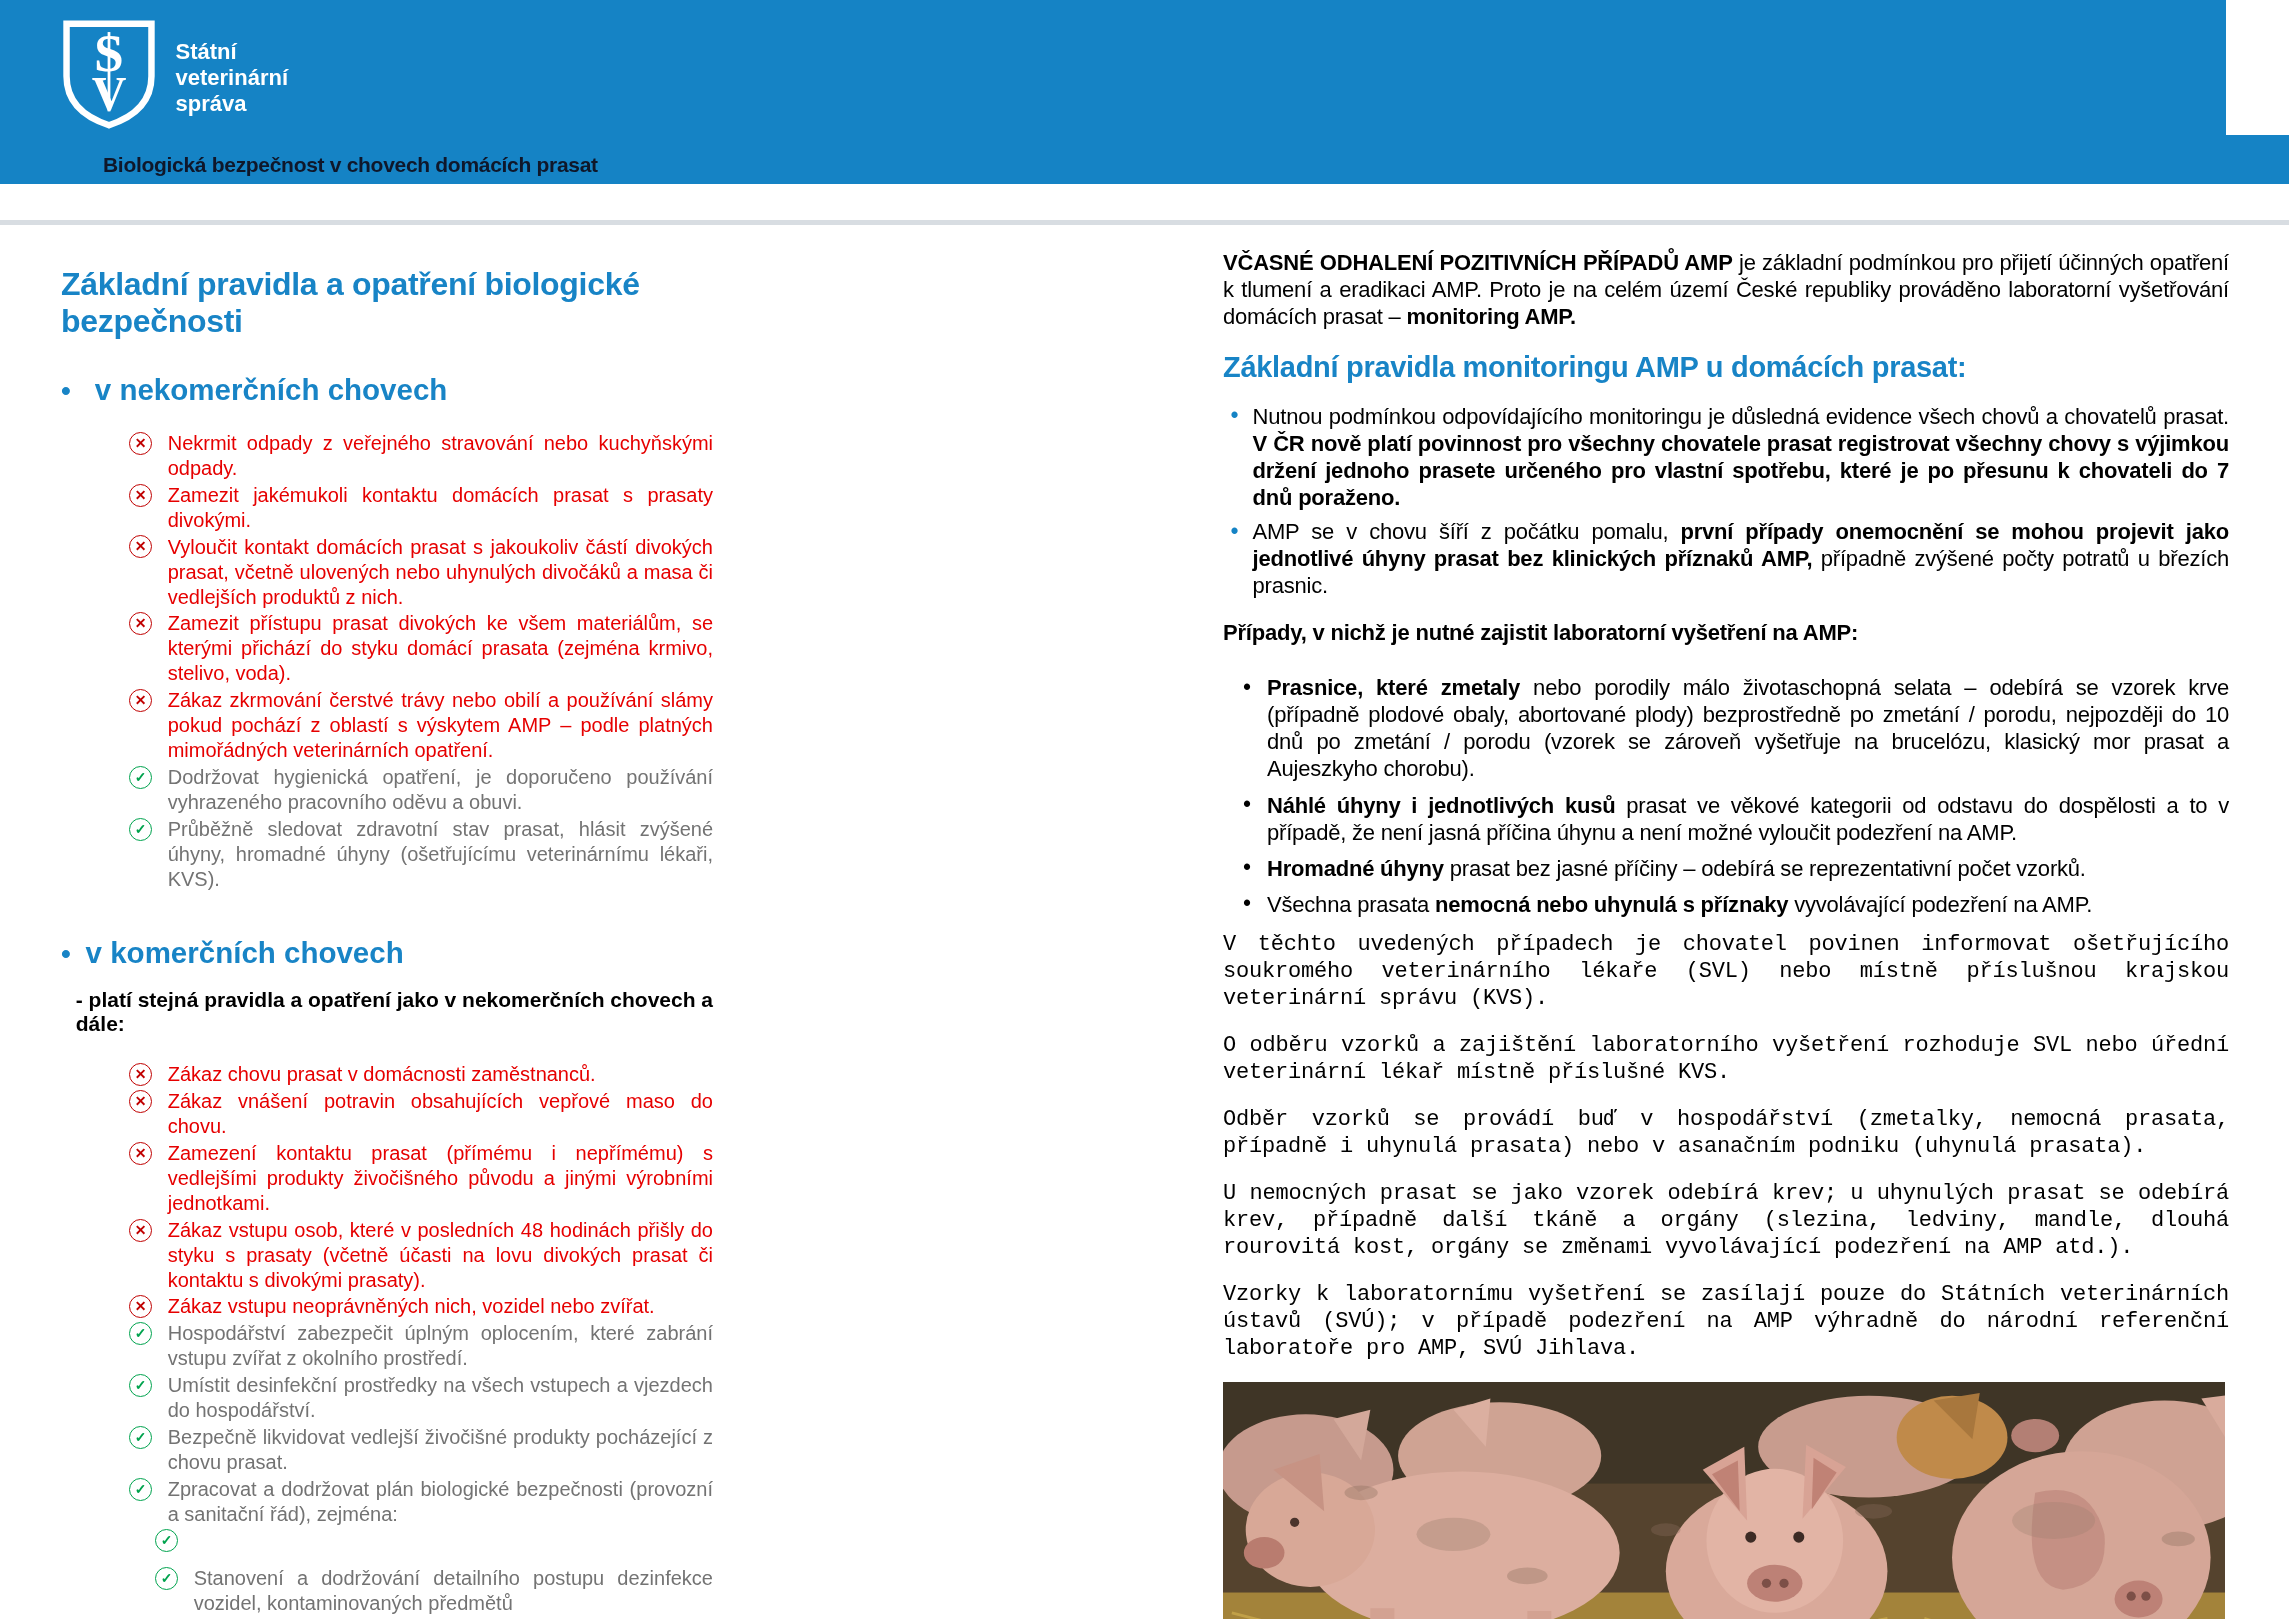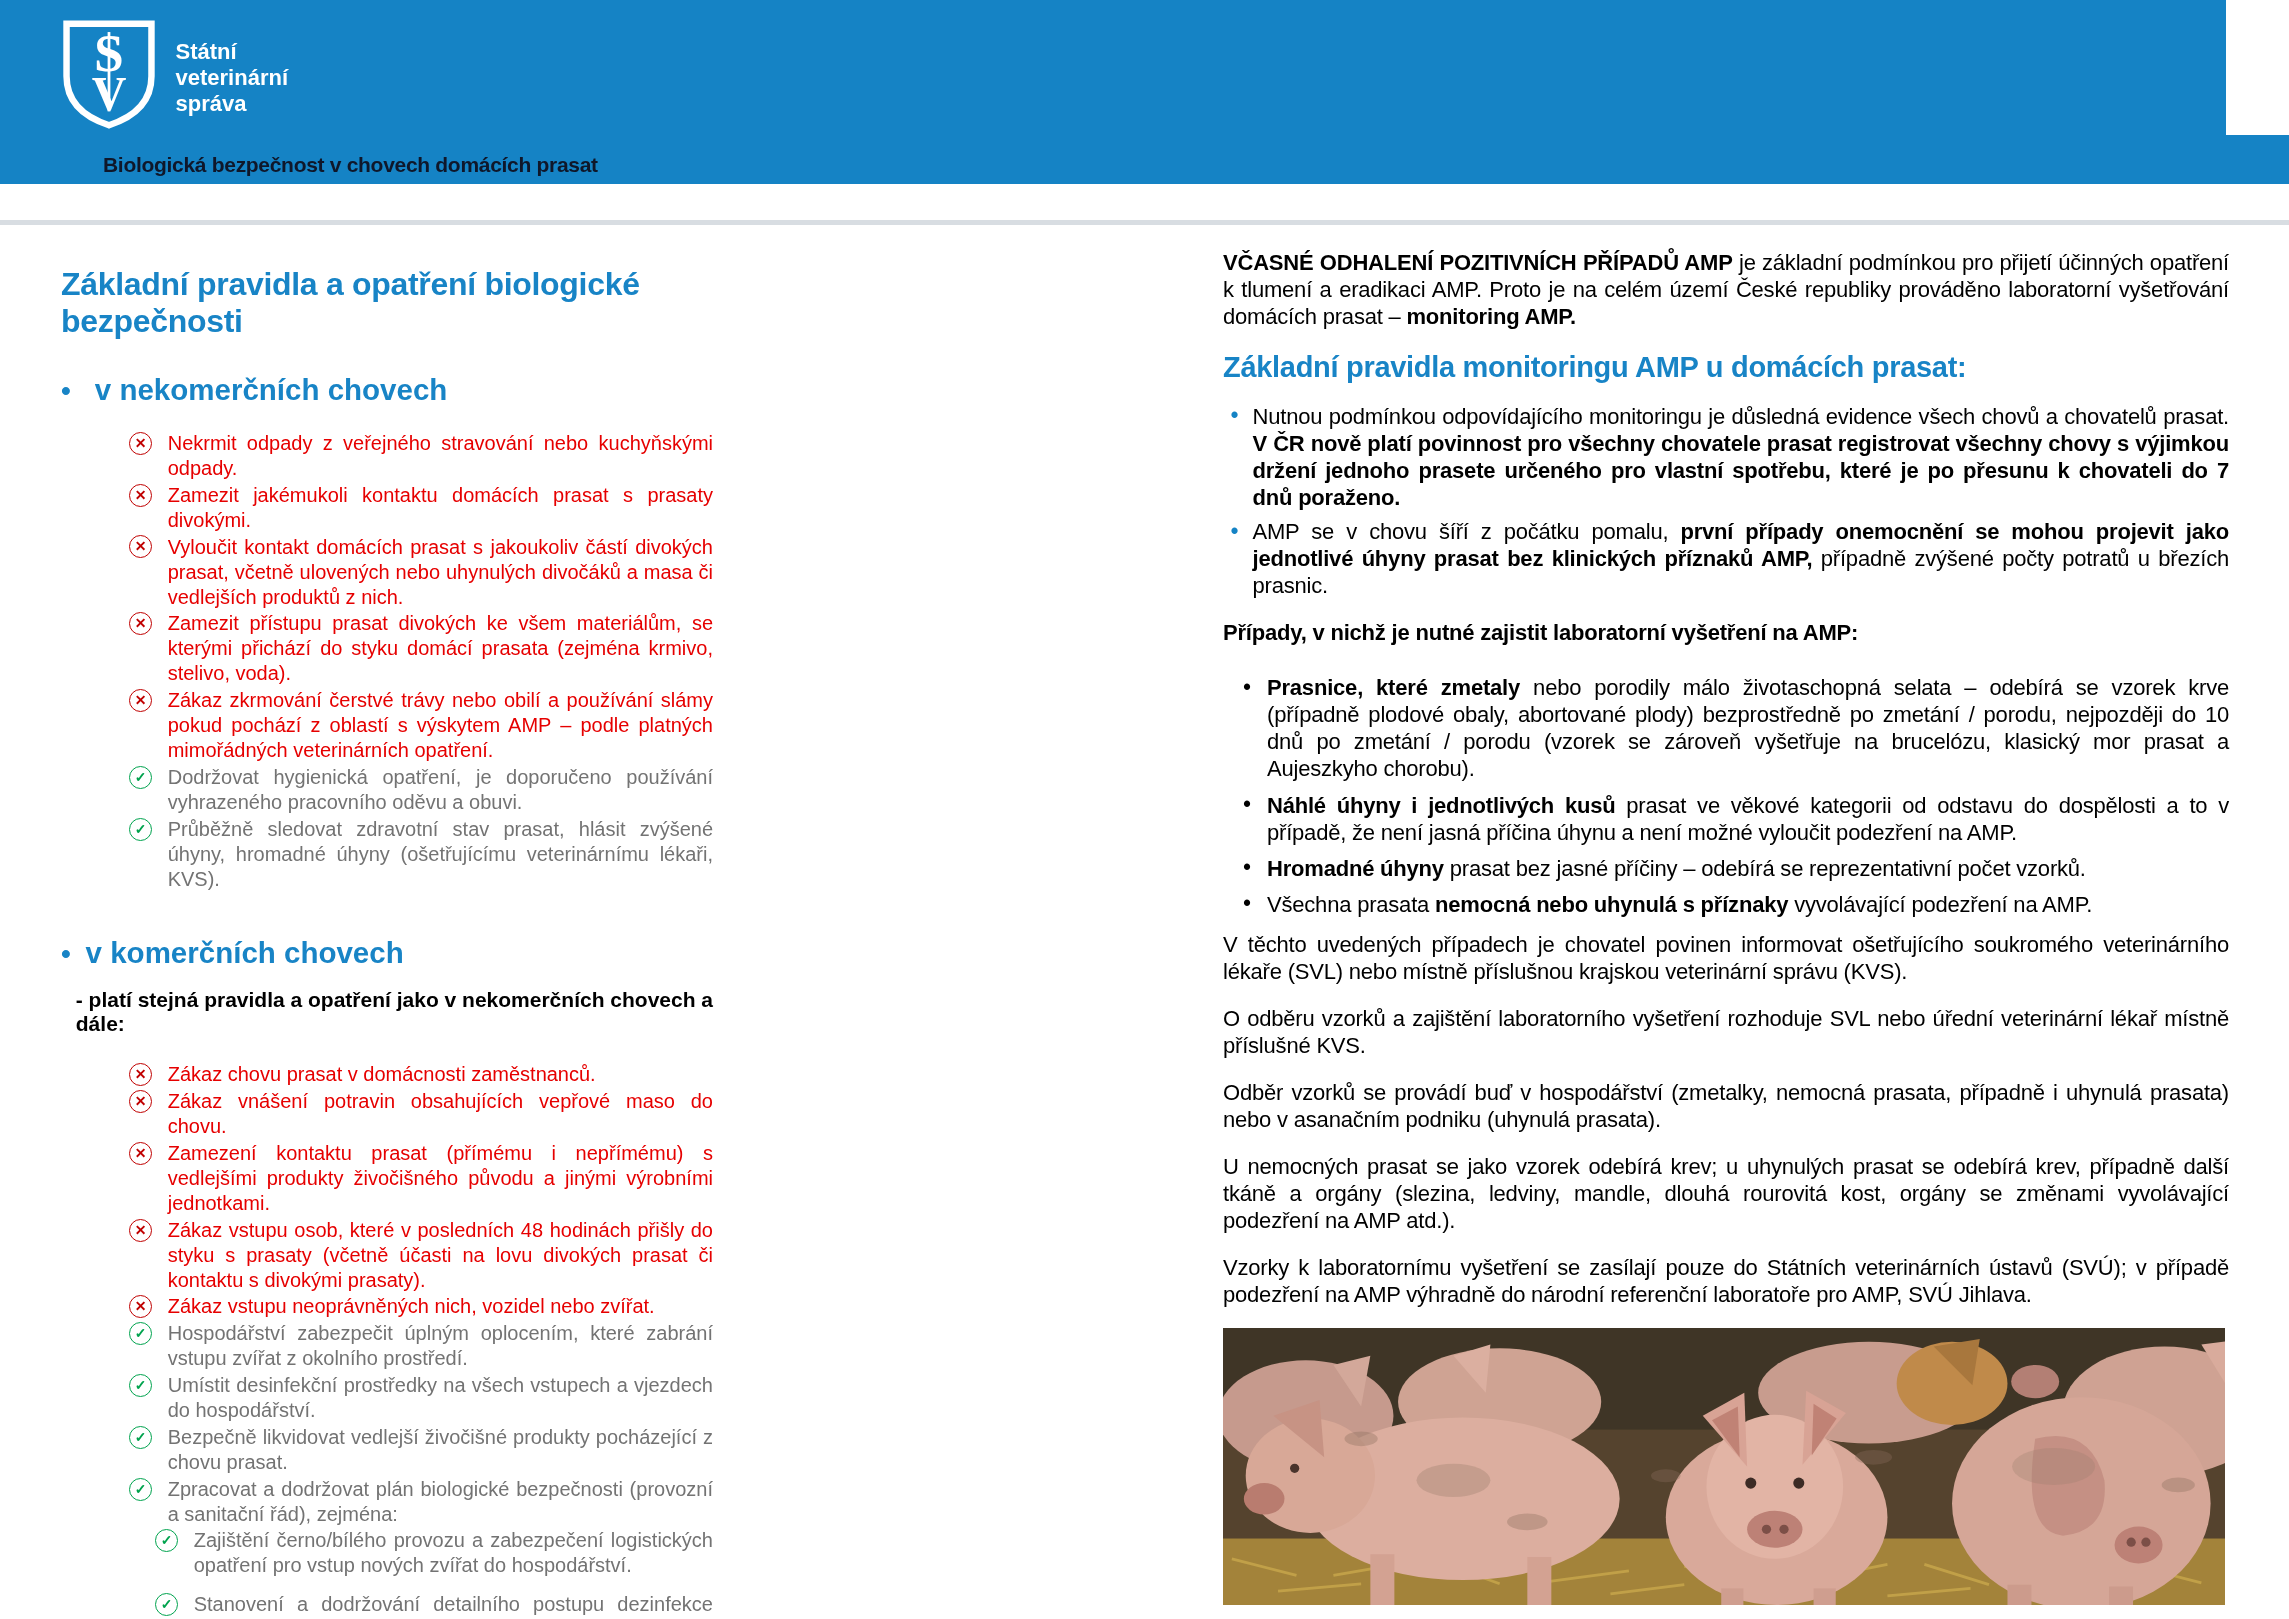--- a/index.html
+++ b/index.html
@@ -50,21 +50,21 @@
   .right-col{position:absolute;left:1223px;top:233px;width:1006px;font-size:22px;line-height:27px;letter-spacing:-0.2px;}
   .right-col .intro{margin:16px 0 24px 0;text-align:justify;}
   .right-col .h-blue{font-size:29px;margin:0 0 22px 0;}
   ul.bul{list-style:none;margin:0 0 13px 0;padding:0;}
   ul.bul li{position:relative;padding-left:29.5px;text-align:justify;margin:0 0 7.4px 0;}
   ul.bul li::before{content:"•";position:absolute;left:7.4px;top:-0.9px;font-size:23px;}
   ul.bul.blue li::before{color:#1583C5;}
   ul.bul.cases li{padding-left:44px;margin:0 0 9.2px 0;}
   ul.bul.cases li::before{left:20px;color:#000;}
   .cases-h{font-weight:bold;font-size:22px;margin:20px 0 28px 0;letter-spacing:-0.2px;}
-  .right-col p.para{margin:0 0 20px 0;text-align:justify;}
+  .right-col p.para{margin:0 0 20px 0;text-align:justify;font-family:Liberation Mono, monospace;}
   b{font-weight:bold;}
   .photo{display:block;margin-top:14.8px;width:1002px;height:277px;}
 </style>
 </head>
 <body>
 
 <div class="header">
   <div class="logo-wrap">
     <svg class="logo-shield" viewBox="0 0 104 120" aria-hidden="true">
       <path d="M6,5 H98 V62 Q98,100 52,115 Q6,100 6,62 Z" fill="none" stroke="#ffffff" stroke-width="7"></path>
@@ -158,21 +158,20 @@
           <li class="check">
             <span class="ricon check">✓</span>
             <span class="rtxt">Bezpečně likvidovat vedlejší živočišné produkty pocházející z chovu prasat.</span>
           </li>
           <li class="check">
             <span class="ricon check">✓</span>
             <span class="rtxt">Zpracovat a dodržovat plán biologické bezpečnosti (provozní a sanitační řád), zejména:</span>
           </li>
           <li class="check indent">
             <span class="ricon check">✓</span>
-            <span class="rtxt">Zajištění černo/bílého provozu a zabezpečení logistických opatření pro vstup nových zvířat do hospodářství.</span>
           </li>
           <li class="check indent gap">
             <span class="ricon check">✓</span>
             <span class="rtxt">Stanovení a dodržování detailního postupu dezinfekce vozidel, kontaminovaných předmětů
 a pravidel osobní hygieny.</span>
           </li>
         </ul>
       </div>
     </div>
 </div>

